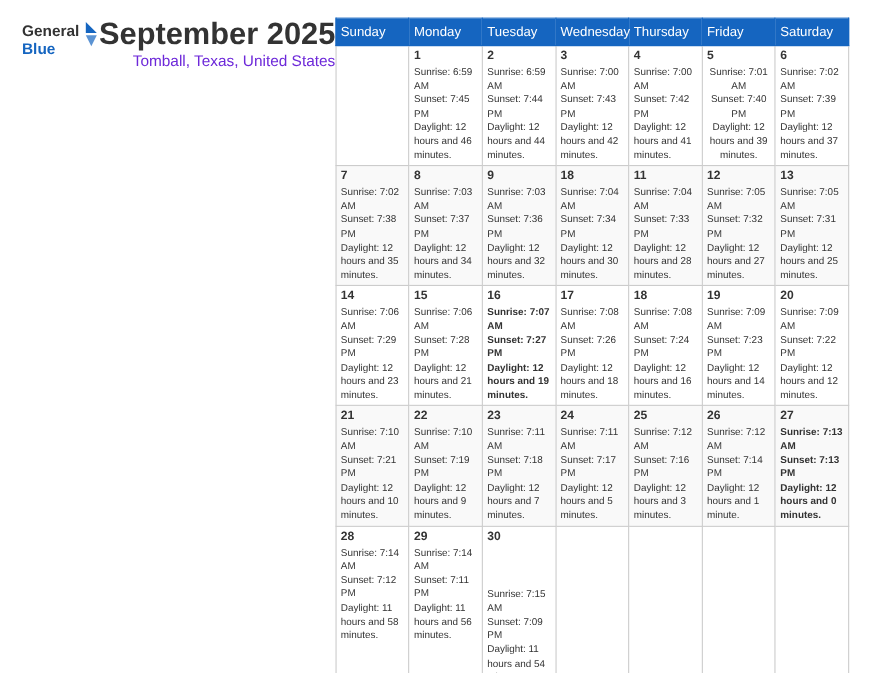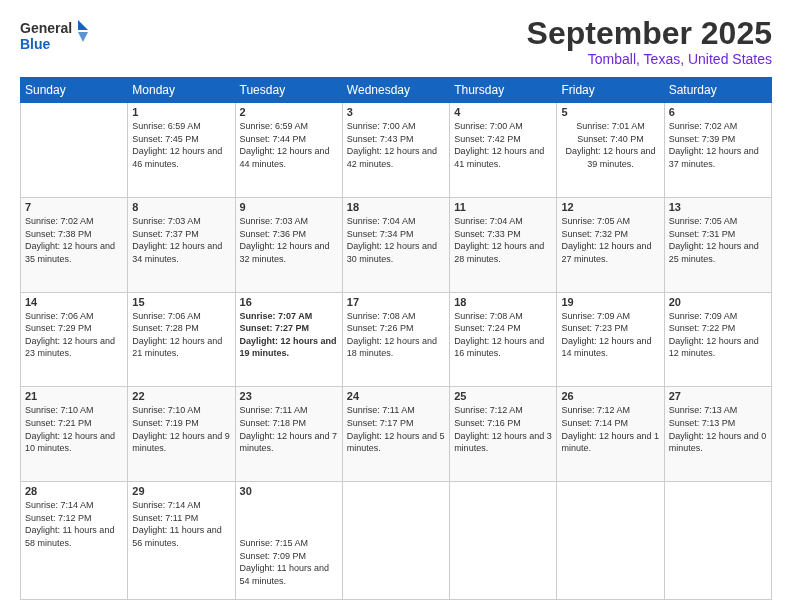--- a/index.html
+++ b/index.html
@@ -8,38 +8,38 @@
       background: #fff;
       width: 792px;
       height: 612px;
       overflow: hidden;
     }
     .page {
       width: 792px;
       height: 612px;
       padding: 16px 20px 12px 20px;
       display: flex;
-      flex-direction: column;
+      flex-direction: row;
     }
     .header {
       display: flex;
       align-items: flex-start;
       justify-content: space-between;
       margin-bottom: 10px;
     }
     .logo {
       display: flex;
       align-items: center;
       gap: 4px;
     }
     .title-block {
       text-align: right;
     }
     .main-title {
-      font-size: 32px;
+      font-size: 28px;
       font-weight: bold;
       color: #333;
       line-height: 1.1;
     }
     .subtitle {
       font-size: 14px;
       color: #6d28d9;
     }
     .calendar {
       flex: 1;
@@ -280,21 +280,21 @@
 Daylight: 12 hours and 3 minutes.</div>
           </td>
           <td>
             <span class="day-number">26</span>
             <div class="day-info" style="white-space: pre-line;">Sunrise: 7:12 AM
 Sunset: 7:14 PM
 Daylight: 12 hours and 1 minute.</div>
           </td>
           <td>
             <span class="day-number">27</span>
-            <div class="day-info" style="white-space: pre-line;">Sunrise: 7:13 AM
+            <div class="day-info" style="white-space: pre-line; font-weight: bold;">Sunrise: 7:13 AM
 Sunset: 7:13 PM
 Daylight: 12 hours and 0 minutes.</div>
           </td>
         </tr>
         <tr>
           <td>
             <span class="day-number">28</span>
             <div class="day-info" style="white-space: pre-line;">Sunrise: 7:14 AM
 Sunset: 7:12 PM
 Daylight: 11 hours and 58 minutes.</div>

